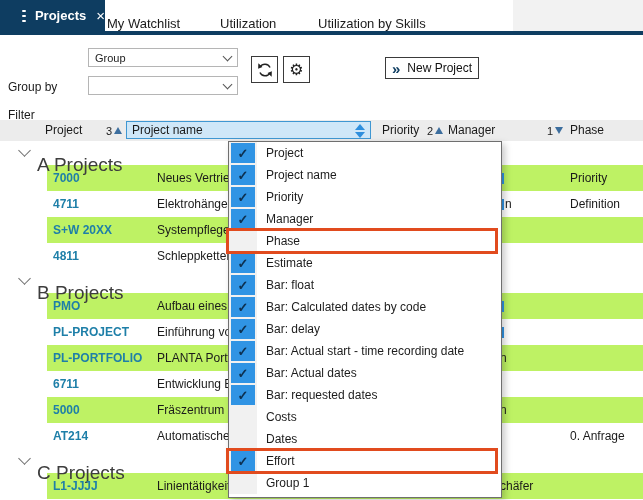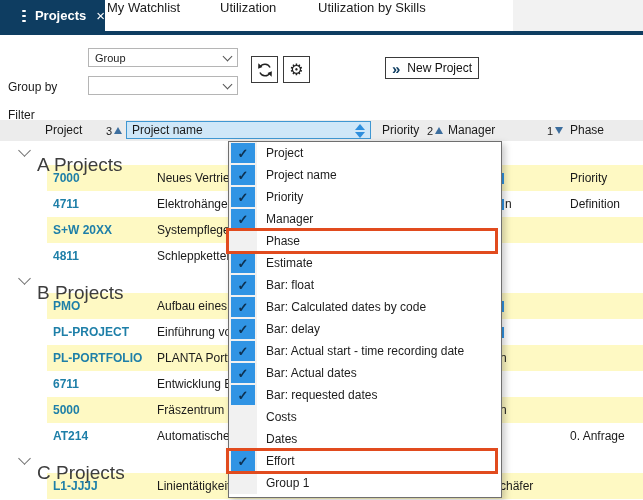--- a/index.html
+++ b/index.html
@@ -8,21 +8,21 @@
 
   
   .tabbar{position:absolute;top:0;left:0;width:643px;height:35px;background:#fff;}
   .tab-strip-end{position:absolute;left:513px;top:0;width:130px;height:31px;background:#f2f2f2;}
   .tab-active{position:absolute;left:0;top:0;width:105px;height:31px;background:#0e3d61;color:#fff;
     display:flex;align-items:center;gap:9px;padding-left:22px;box-sizing:border-box;cursor:pointer;}
   .hamburger{display:flex;flex-direction:column;gap:3px;width:16px;}
   .hamburger span{display:block;height:2px;background:#fff;border-radius:1px;}
   .tab-active .lbl{font-size:13px;font-weight:600;}
   .tab-close{font-size:15px;line-height:1;margin-left:1px;cursor:pointer;}
-  .tab-inactive{position:absolute;top:0;height:31px;display:flex;align-items:flex-start;
+  .tab-inactive{position:absolute;top:0;height:31px;display:flex;align-items:flex-end;
     font-size:13px;color:#1b1b1b;cursor:pointer;}
   .tab-underline{position:absolute;left:0;top:31px;width:643px;height:4px;background:#0e3d61;}
 
   
   .toolbar{position:absolute;top:35px;left:0;width:643px;height:85px;background:#fff;}
   .tb-label{position:absolute;font-size:12px;font-weight:normal;color:#1b1b1b;}
   .tb-select{position:absolute;width:150px;height:19px;border:1px solid #b5b5b5;background:#fff;
     box-sizing:border-box;display:flex;align-items:center;justify-content:space-between;
     padding:0 6px;font-size:11px;color:#222;cursor:pointer;}
   .chev-down{width:6px;height:6px;border-right:1.5px solid #555;border-bottom:1.5px solid #555;
@@ -53,21 +53,21 @@
   .sort-both .d{width:0;height:0;border-left:5px solid transparent;border-right:5px solid transparent;
     border-top:6px solid #2f8fdd;}
 
   
   .tbody{position:absolute;top:141px;left:0;width:643px;}
   .group-row{height:24px;display:flex;align-items:center;padding-left:20px;gap:8px;background:#fff;}
   .g-chev{width:8px;height:8px;border-right:1.5px solid #6e6e6e;border-bottom:1.5px solid #6e6e6e;
     transform:rotate(45deg);margin-top:-5px;flex:none;cursor:pointer;}
   .g-label{font-size:19px;color:#3d3d3d;margin-top:24px;}
   .row{height:26px;margin-left:47px;display:flex;align-items:center;font-size:12px;color:#1a1a1a;}
-  .row.stripe{background:#fef9c3;}
+  .row.stripe{background:#bef264;}
   .c-code{width:104px;padding-left:6px;box-sizing:border-box;font-weight:bold;color:#1e7fa8;
     white-space:nowrap;overflow:hidden;cursor:pointer;}
   .c-name{width:224px;padding-left:6px;box-sizing:border-box;white-space:nowrap;overflow:hidden;}
   .c-priority{width:73px;}
   .c-manager{width:120px;padding-left:52px;box-sizing:border-box;display:flex;align-items:center;
     white-space:nowrap;overflow:hidden;}
   .m-tick{width:4px;height:11px;background:#3094e4;margin-right:1px;flex:none;}
   .c-phase{flex:1;padding-left:2px;white-space:nowrap;overflow:hidden;}
 
   

